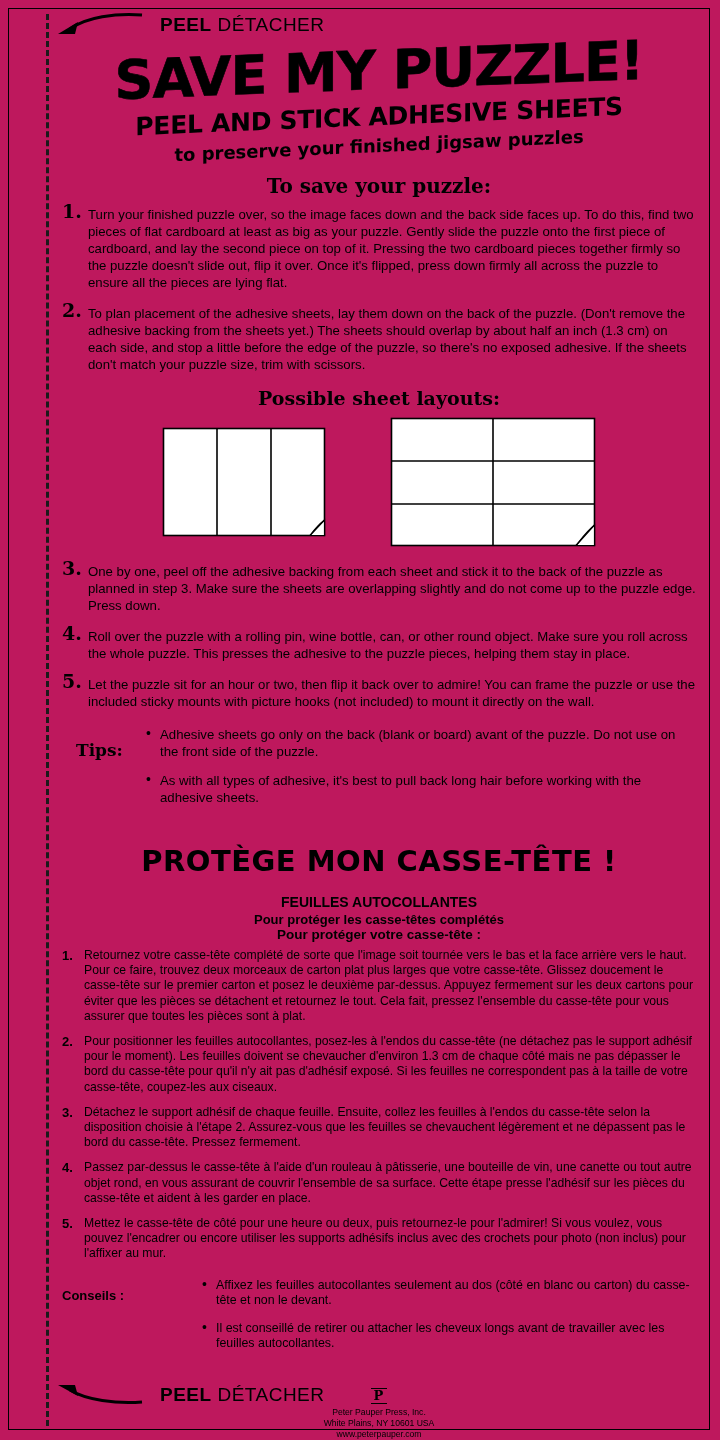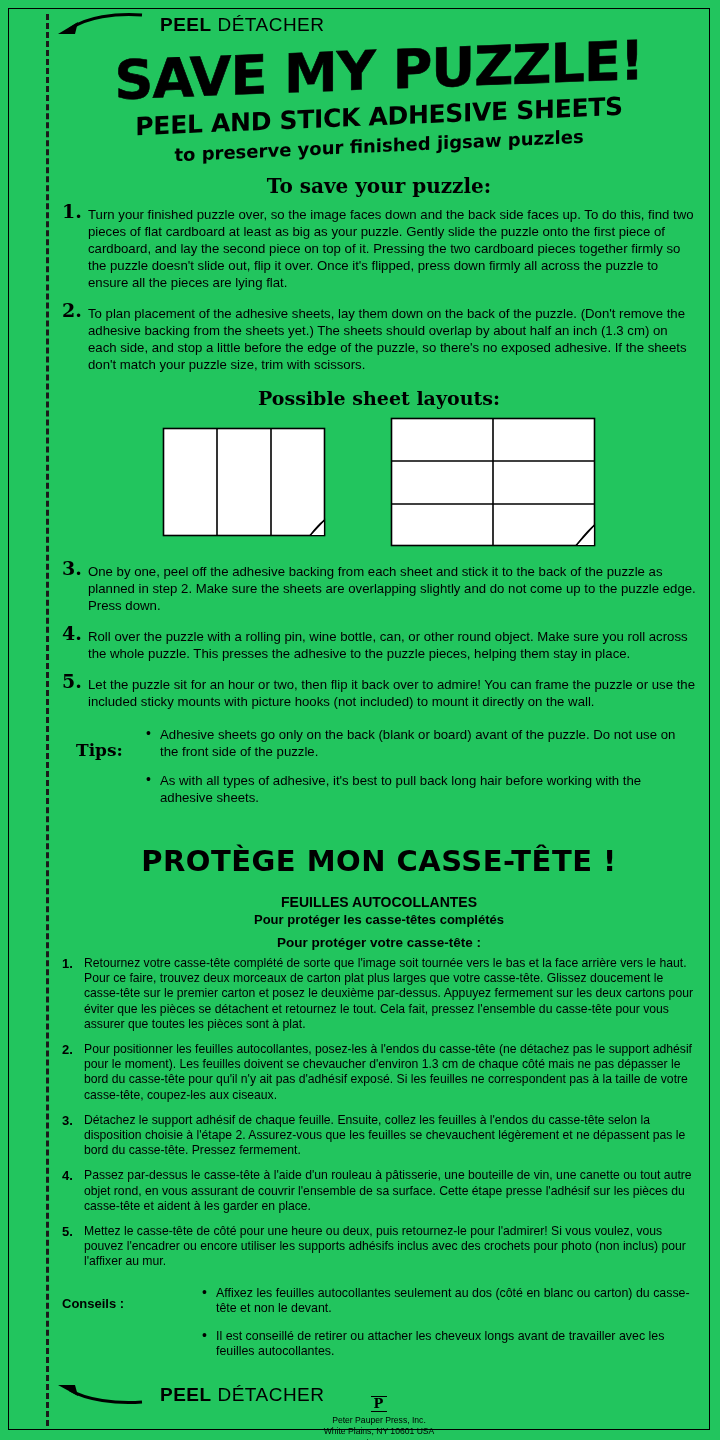--- a/index.html
+++ b/index.html
@@ -13,21 +13,21 @@
     font-family: "Liberation Sans", sans-serif;
     color: #000;
     position: relative;
     overflow: hidden;
   }
   .page {
     position: absolute;
     left: 0; top: 0;
     width: 720px;
     height: 1440px;
-    background: #22c55e;
+    background: #be185d;
   }
   
   .page-border {
     position: absolute;
     left: 8px; top: 8px;
     width: 702px;
     height: 1422px;
     border: 1px solid #000;
     box-sizing: border-box;
     pointer-events: none;
@@ -195,21 +195,21 @@
   .fr-sub2 {
     text-align: center;
     font-weight: 700;
     font-size: 13px;
     margin-top: 2px;
   }
   .fr-head {
     text-align: center;
     font-weight: 700;
     font-size: 13.5px;
-    margin-top: 8px;
+    margin-top: 0;
     margin-bottom: 6px;
   }
   .fr-step {
     position: relative;
     padding-left: 22px;
     margin: 0 0 10px 0;
     font-size: 12.2px;
     line-height: 15.2px;
   }
   .fr-step .num {
@@ -312,21 +312,21 @@
         <line x1="1.5" y1="44" x2="204.5" y2="44" stroke="#000" stroke-width="1.6"></line>
         <line x1="1.5" y1="87" x2="204.5" y2="87" stroke="#000" stroke-width="1.6"></line>
         <line x1="103" y1="1.5" x2="103" y2="128.5" stroke="#000" stroke-width="1.6"></line>
         <path d="M204.5 108 L186 128.5 L204.5 128.5 Z" fill="#fff" stroke="#000" stroke-width="1.2"></path>
         <path d="M204.5 108 C 197 114, 192 121, 186 128.5" stroke="#000" stroke-width="1.2" fill="none"></path>
       </svg>
     </div>
 
     <div class="step">
       <span class="num">3.</span>
-      <span>One by one, peel off the adhesive backing from each sheet and stick it to the back of the puzzle as planned in step 2. Make sure the sheets are overlapping slightly and do not come up to the puzzle edge. Press down.</span>
+      <span>One by one, peel off the adhesive backing from each sheet and stick it to the back of the puzzle as planned in step 3. Make sure the sheets are overlapping slightly and do not come up to the puzzle edge. Press down.</span>
     </div>
     <div class="step">
       <span class="num">4.</span>
       <span>Roll over the puzzle with a rolling pin, wine bottle, can, or other round object. Make sure you roll across the whole puzzle. This presses the adhesive to the puzzle pieces, helping them stay in place.</span>
     </div>
     <div class="step">
       <span class="num">5.</span>
       <span>Let the puzzle sit for an hour or two, then flip it back over to admire! You can frame the puzzle or use the included sticky mounts with picture hooks (not included) to mount it directly on the wall.</span>
     </div>
 

